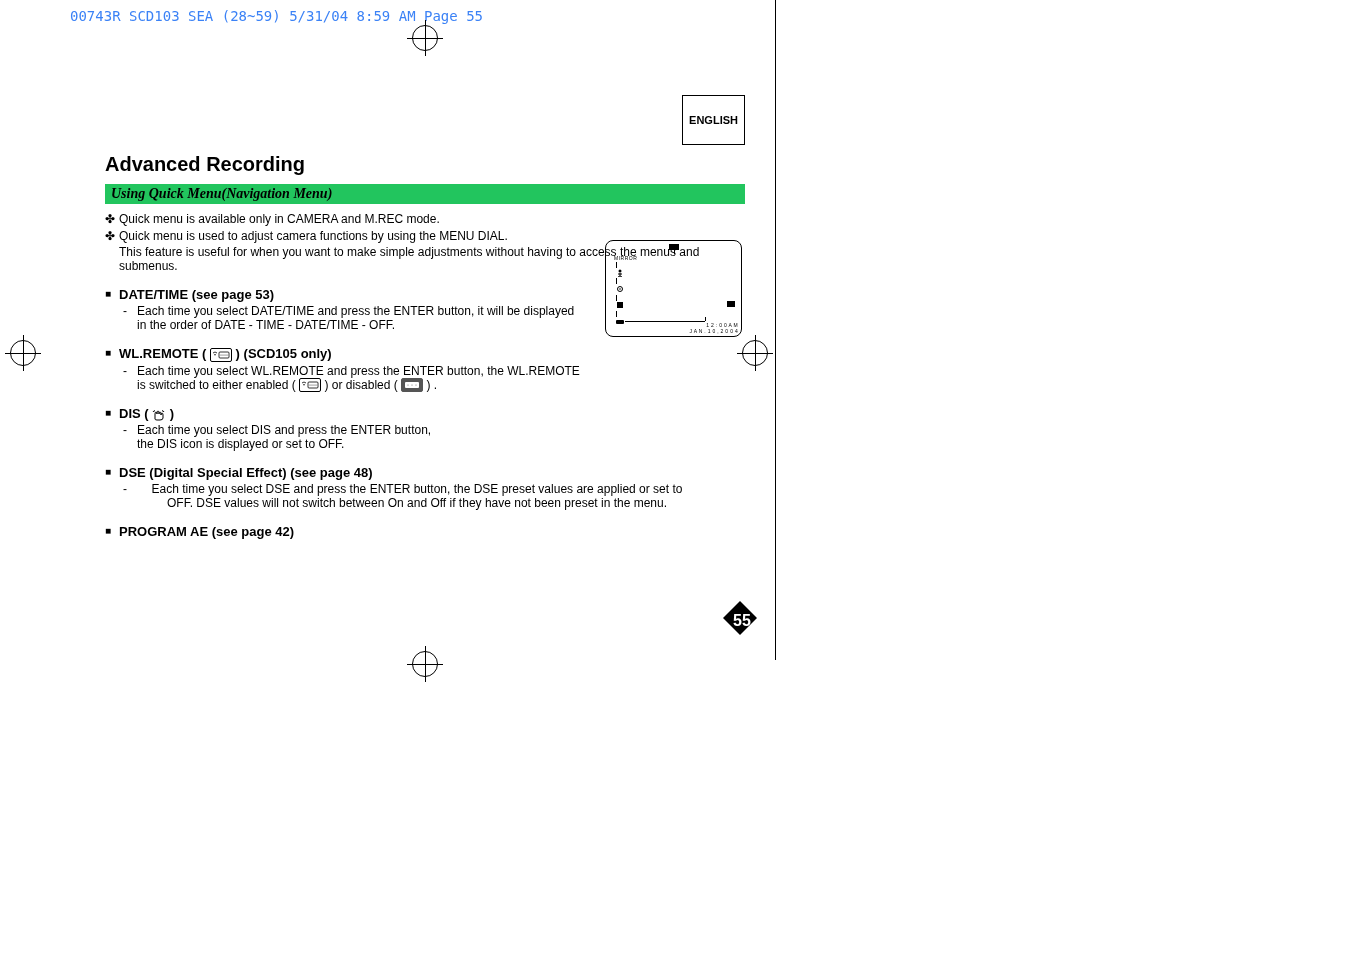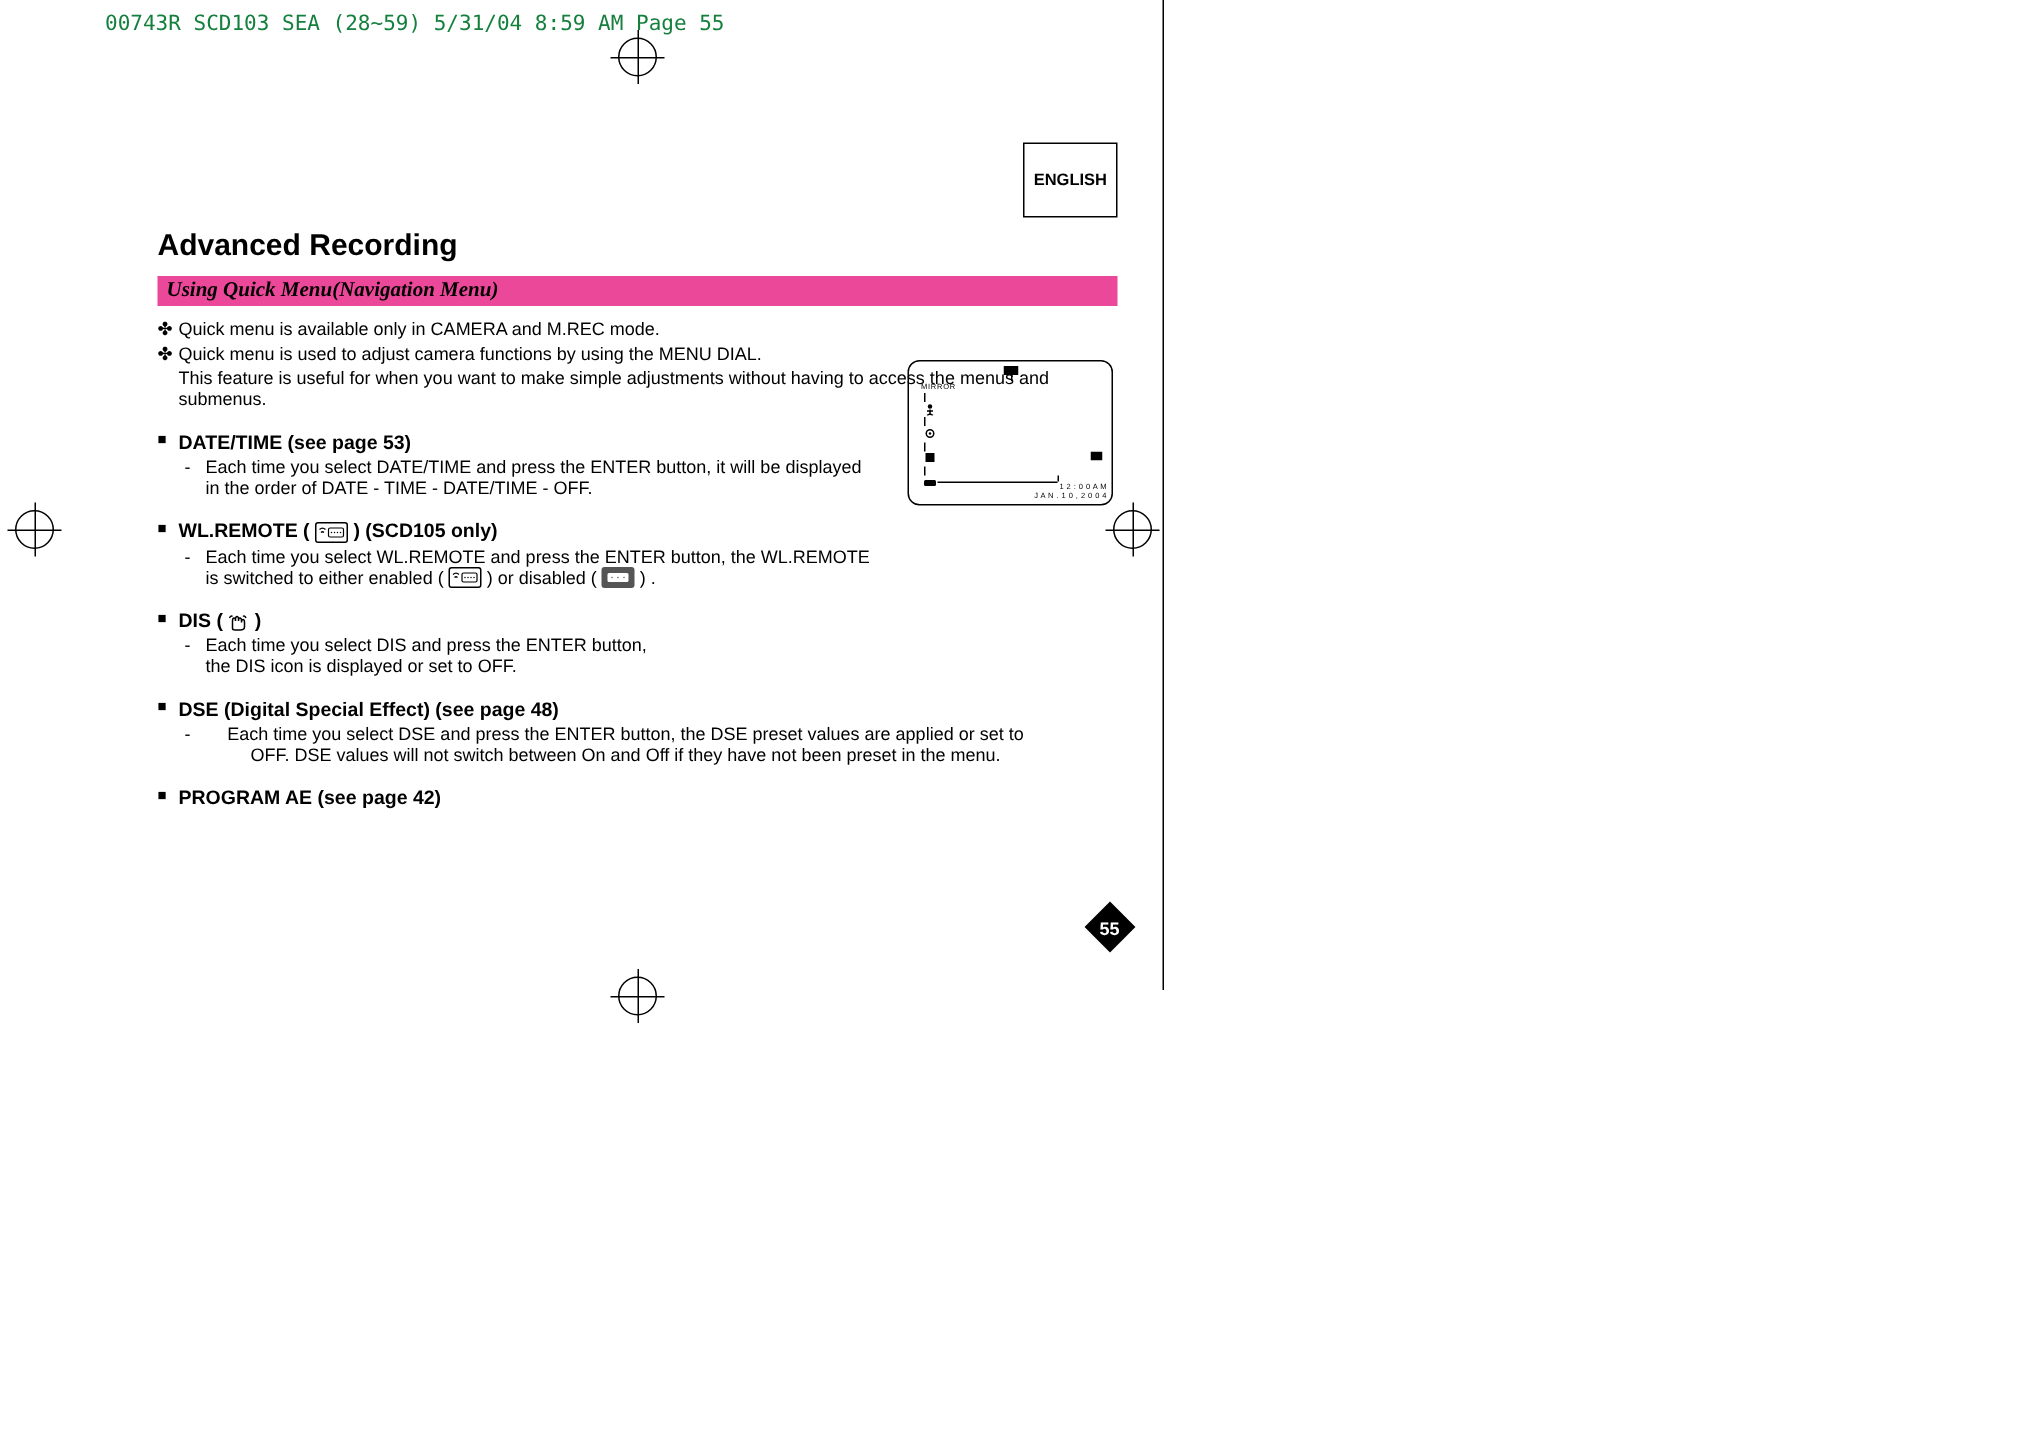--- a/index.html
+++ b/index.html
@@ -40,21 +40,21 @@
     .reg-left { top: 340px; left: 10px; }
     .reg-right { top: 340px; right: 583px; }
     .reg-top { top: 25px; left: 412px; }
     .reg-bottom { bottom: 277px; left: 412px; }
     
     .header-text {
       position: absolute;
       top: 8px;
       left: 70px;
       font-size: 14px;
-      color: #15803d;
+      color: #3b82f6;
       font-family: monospace;
     }
     
     .page-content {
       position: absolute;
       top: 95px;
       left: 105px;
       width: 640px;
     }
     
@@ -68,21 +68,21 @@
     }
     
     .main-title {
       clear: both;
       font-size: 20px;
       font-weight: bold;
       margin-bottom: 8px;
     }
     
     .sub-title-bar {
-      background: #ec4899;
+      background: #22c55e;
       padding: 2px 6px;
       font-style: italic;
       font-weight: bold;
       font-size: 14px;
       font-family: 'Times New Roman', serif;
       margin-bottom: 8px;
     }
     
     .intro-line {
       font-size: 12px;
@@ -210,21 +210,21 @@
       width: 24px;
       height: 24px;
       background: #000;
       transform: rotate(45deg);
     }
     .page-num-text {
       position: absolute;
       top: 612px;
       left: 733px;
       color: #fff;
-      font-size: 12px;
+      font-size: 16px;
       font-weight: bold;
     }
     
     .fold-line-v {
       position: absolute;
       left: 775px;
       top: 0;
       width: 1px;
       height: 660px;
       background: #000;

